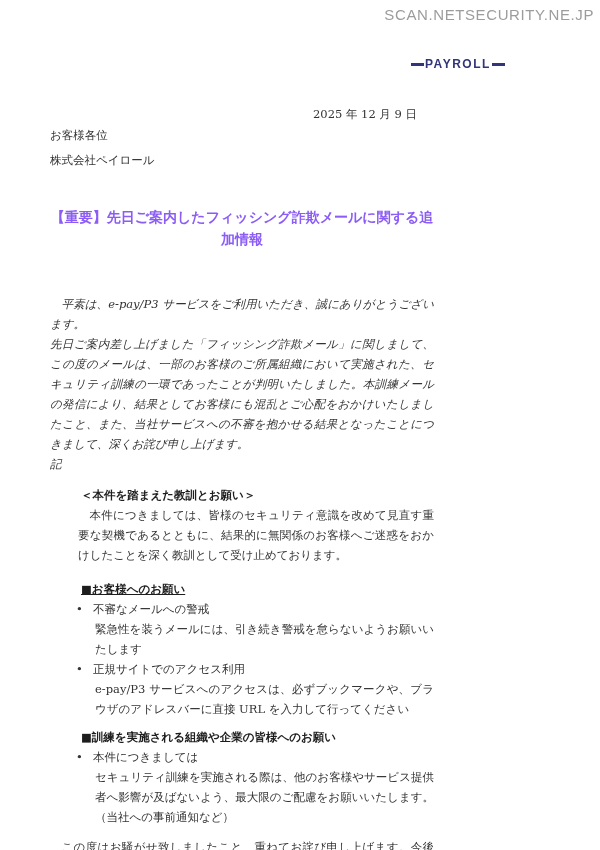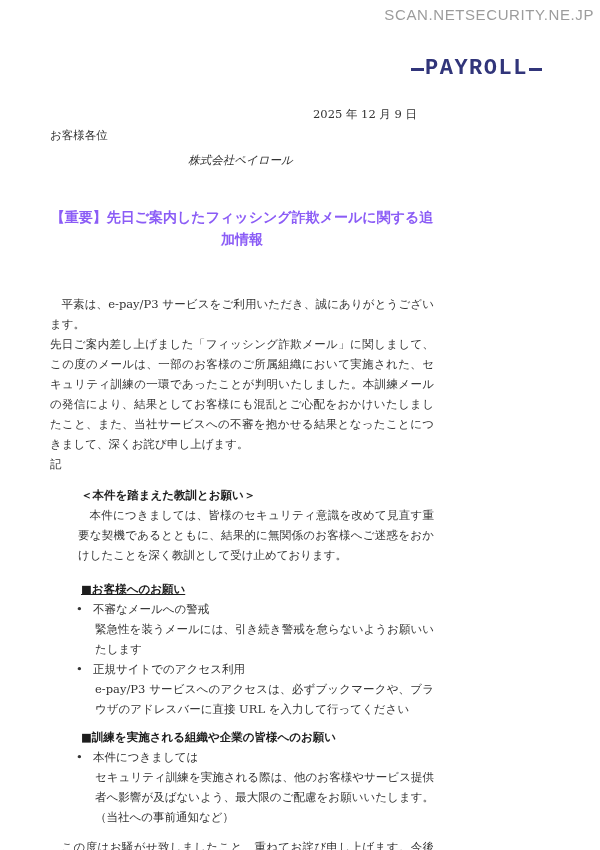--- a/index.html
+++ b/index.html
@@ -18,37 +18,37 @@
     font-size:15px; letter-spacing:.6px;
     color:#9c9c9c;
   }
   .logo {
     position:absolute; top:58px; left:411px;
     display:flex; align-items:center; gap:1px;
     color:#31357a;
   }
   .logo-line { width:13px; height:3px; background:#31357a; }
   .logo-text {
-    font-family:Liberation Mono, monospace;
-    font-weight:bold; font-size:22px; letter-spacing:1.5px;
+    font-family:Liberation Sans, sans-serif;
+    font-weight:bold; font-size:12px; letter-spacing:1.5px;
     line-height:1;
   }
   .content {
     position:absolute; top:0; left:0;
     width:484px; padding:104px 50px 0 50px;
     font-size:11.5px; line-height:20px;
   }
   .date-row { text-align:right; padding-right:17px; }
   .recipient { margin-top:1px; }
-  .sender { text-align:center; padding-right:3px; margin-top:5px;font-style:italic; }
+  .sender { text-align:left; padding-right:3px; margin-top:5px; }
   .doc-title {
     margin-top:36px; line-height:22px;
     text-align:center; font-weight:bold; font-size:14px; color:#8b5cf6;
   }
-  .intro { margin-top:44px; }
+  .intro { margin-top:44px;font-style:italic; }
   .intro p { text-align:justify; }
   .indent1 { text-indent:1em; }
   .ki { text-align:center; }
   .sec-heading {
     margin:11px 0 0 31px;
     font-weight:bold; color:#1d1d1d;
   }
   .sec-heading.req { margin-top:14px;text-decoration:underline; }
   .sec-heading.req2 { margin-top:8px; }
   .lesson-body { margin-left:28px; text-indent:1em; text-align:justify; }

